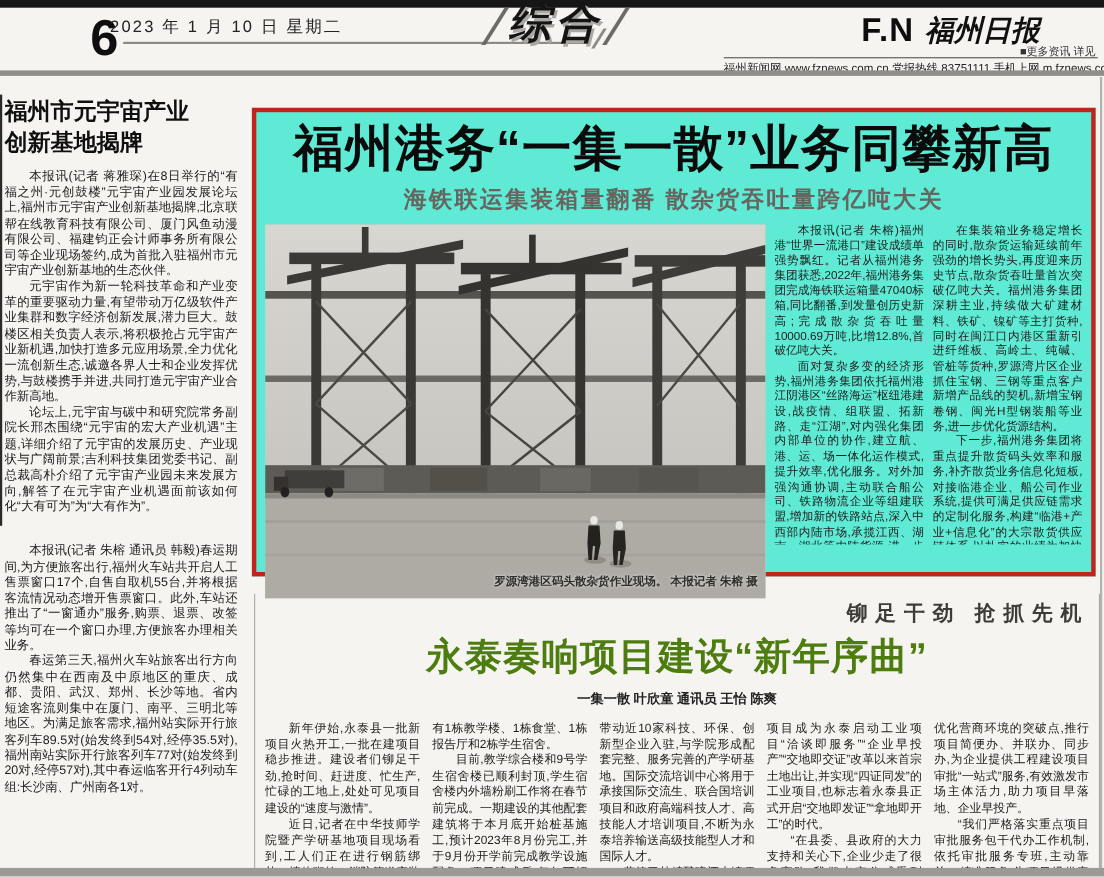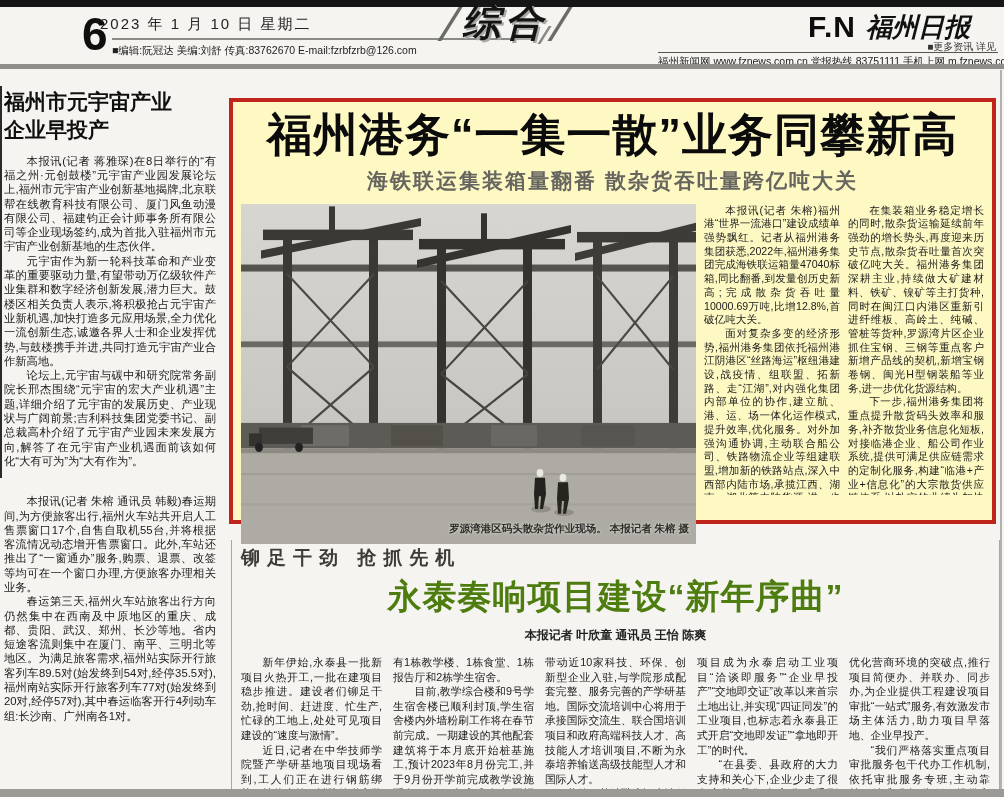--- a/index.html
+++ b/index.html
@@ -16,48 +16,48 @@
 
   
   .page-num { position:absolute; left:82px; top:11px; font-size:46px; font-weight:900; line-height:1; color:#0f0f0f; }
   .hdr-date { position:absolute; left:100px; top:15px; font-size:15px; letter-spacing:2px; color:#222; }
   .date-rule { position:absolute; left:112px; top:38px; width:425px; height:2px; background:#8a8a86; }
   .date-rule-slash { position:absolute; left:543px; top:26px; width:3px; height:18px; background:#8a8a86; transform:skewX(-32deg); }
   .editor-line { position:absolute; left:112px; top:44px; font-size:10.5px; color:#222; }
   .section-block { position:absolute; left:438px; top:3px; display:flex; align-items:flex-end; }
   .section-slash { width:4px; height:34px; background:#6b6b67; transform:skewX(-32deg); margin:4px 10px 0; }
   .section-title { font-size:38px; font-weight:900; font-style:italic; letter-spacing:5px; color:#141414; text-shadow:2px 2px 0 #a9a8a4; line-height:1; }
-  .masthead { position:absolute; left:808px; top:10px; display:flex; align-items:flex-start; }
+  .masthead { position:absolute; left:783px; top:10px; display:flex; align-items:center; }
   .masthead-en { font-size:30px; font-weight:900; letter-spacing:1px; color:#0d0d0d; }
   .masthead-cn { font-size:26px; font-weight:700; font-style:italic; margin-left:10px; color:#111; font-family:"Liberation Serif","DejaVu Serif",serif; }
   .more-info { position:absolute; right:8px; top:40px; font-size:10px; color:#333; }
   .info-line { position:absolute; left:658px; top:52px; width:340px; font-size:10.5px; color:#222; border-top:1.5px solid #55544f; padding-top:2px; white-space:nowrap; }
   .divider-bar { position:absolute; left:0; top:64px; width:1004px; height:5px; background:#8f8e8a; }
 
   
   .left-col { position:absolute; left:4px; top:88px; width:212px; height:709px; overflow:hidden; }
   .left-col p { font-size:11.3px; line-height:14.3px; text-align:justify; text-indent:2em; color:#1b1b1b; }
   .la1-title { font-size:21px; font-weight:900; line-height:1.35; color:#0f0f0f; margin-bottom:9px; }
   .la-title { font-size:20px; font-weight:900; color:#0f0f0f; margin-bottom:9px; letter-spacing:0.5px; }
   .left-article-2 { margin-top:26px; }
 
   
-  .main-box { position:absolute; left:229px; top:98px; width:767px; height:426px; border:4px solid #c0251c; background:#fef9c3; }
+  .main-box { position:absolute; left:229px; top:98px; width:767px; height:426px; border:4px solid #c0251c; background:#5eead4; }
   .main-headline { text-align:center; margin-top:9px; font-size:45px; font-weight:900; letter-spacing:1px; color:#0b0b0b; line-height:1.08; }
   .main-subtitle { text-align:center; margin-top:7px; font-size:21px; font-weight:800; letter-spacing:2px; color:#66655f; }
   .main-content { display:flex; gap:8px; padding:9px 8px 0; height:300px; }
   .photo { position:relative; width:455px; height:340px; flex:none; background:#c9c8c3; overflow:hidden; }
   .photo svg { display:block; width:100%; height:100%; }
   .photo-caption { position:absolute; right:7px; bottom:8px; font-size:10.5px; font-weight:700; color:#2e2d29; text-shadow:0 0 3px #cfcec9, 0 0 3px #cfcec9; }
   .mcol { width:137px; font-size:10.6px; line-height:13.7px; text-align:justify; color:#1b1b1b; overflow:hidden; }
   .mcol p { text-indent:2em; }
 
   
   .bottom-box { position:absolute; left:231px; top:540px; width:769px; height:249px; border-left:1px solid #a9a8a4; border-right:1px solid #a9a8a4; padding:5px 9px 0; overflow:hidden; }
-  .b-kicker { text-align:left; font-size:19px; font-weight:900; letter-spacing:7px; color:#3d3c38; }
+  .b-kicker { text-align:right; font-size:19px; font-weight:900; letter-spacing:7px; color:#3d3c38; }
   .b-title { text-align:center; margin-top:3px; font-size:34px; font-weight:900; letter-spacing:1px; color:#4d7c0f; }
   .b-byline { text-align:center; margin-top:7px; font-size:12px; font-weight:700; color:#222; }
   .b-cols { display:flex; gap:11px; margin-top:11px; height:152px; overflow:hidden; }
   .b-col { flex:1; font-size:10.8px; line-height:14.6px; text-align:justify; color:#1b1b1b; }
   .b-col p { text-indent:2em; }
   .b-col.cont p:first-child { text-indent:0; }
 </style>
 </head>
 <body>
 
@@ -65,42 +65,41 @@
 
   <div class="top-bar"></div>
   <div class="left-edge"></div>
   <div class="right-edge"></div>
   <div class="bottom-bar"></div>
 
   <div class="page-num">6</div>
   <div class="hdr-date">2023 年 1 月 10 日  星期二</div>
   <div class="date-rule"></div>
   <div class="date-rule-slash"></div>
-  <div class="editor-line">■编辑:阮冠达 美编:刘舒 传真:83762670 E-mail:fzrbfzrb@126.com</div>
 
   <div class="section-block">
     <div class="section-slash"></div>
     <div class="section-title">综合</div>
     <div class="section-slash"></div>
   </div>
 
   <div class="masthead">
     <span class="masthead-en">F.N</span>
     <span class="masthead-cn">福州日报</span>
   </div>
   <div class="more-info">■更多资讯 详见</div>
   <div class="info-line">福州新闻网 www.fznews.com.cn    党报热线 83751111    手机上网 m.fznews.com.cn</div>
 
   <div class="divider-bar"></div>
 
   <div class="left-col">
     <div class="left-article-1">
       <div class="la1-title">
         <div>福州市元宇宙产业</div>
-        <div>企业早投产</div>
+        <div>创新基地揭牌</div>
       </div>
       <div>
           <p>本报讯(记者 蒋雅琛)在8日举行的“有福之州·元创鼓楼”元宇宙产业园发展论坛上,福州市元宇宙产业创新基地揭牌,北京联帮在线教育科技有限公司、厦门风鱼动漫有限公司、福建钧正会计师事务所有限公司等企业现场签约,成为首批入驻福州市元宇宙产业创新基地的生态伙伴。</p>
           <p>元宇宙作为新一轮科技革命和产业变革的重要驱动力量,有望带动万亿级软件产业集群和数字经济创新发展,潜力巨大。鼓楼区相关负责人表示,将积极抢占元宇宙产业新机遇,加快打造多元应用场景,全力优化一流创新生态,诚邀各界人士和企业发挥优势,与鼓楼携手并进,共同打造元宇宙产业合作新高地。</p>
           <p>论坛上,元宇宙与碳中和研究院常务副院长邢杰围绕“元宇宙的宏大产业机遇”主题,详细介绍了元宇宙的发展历史、产业现状与广阔前景;吉利科技集团党委书记、副总裁高朴介绍了元宇宙产业园未来发展方向,解答了在元宇宙产业机遇面前该如何化“大有可为”为“大有作为”。</p>
         </div>
     </div>
     <div class="left-article-2">
       <div>
           <p>本报讯(记者 朱榕 通讯员 韩毅)春运期间,为方便旅客出行,福州火车站共开启人工售票窗口17个,自售自取机55台,并将根据客流情况动态增开售票窗口。此外,车站还推出了“一窗通办”服务,购票、退票、改签等均可在一个窗口办理,方便旅客办理相关业务。</p>
@@ -204,21 +203,21 @@
       <div class="mcol">
           <p>在集装箱业务稳定增长的同时,散杂货运输延续前年强劲的增长势头,再度迎来历史节点,散杂货吞吐量首次突破亿吨大关。福州港务集团深耕主业,持续做大矿建材料、铁矿、镍矿等主打货种,同时在闽江口内港区重新引进纤维板、高岭土、纯碱、管桩等货种,罗源湾片区企业抓住宝钢、三钢等重点客户新增产品线的契机,新增宝钢卷钢、闽光H型钢装船等业务,进一步优化货源结构。</p>
           <p>下一步,福州港务集团将重点提升散货码头效率和服务,补齐散货业务信息化短板,对接临港企业、船公司作业系统,提供可满足供应链需求的定制化服务,构建“临港+产业+信息化”的大宗散货供应链体系,以扎实的业绩为加快建设世界一流港口贡献力量。</p>
         </div>
     </div>
   </div>
 
   <div class="bottom-box">
     <div class="b-kicker">铆足干劲 抢抓先机</div>
     <div class="b-title">永泰奏响项目建设“新年序曲”</div>
-    <div class="b-byline">本报记者 叶欣童 通讯员 王怡 陈爽</div>
+    <div class="b-byline">一集一散 叶欣童 通讯员 王怡 陈爽</div>
     <div class="b-cols">
       <div class="b-col">
           <p>新年伊始,永泰县一批新项目火热开工,一批在建项目稳步推进。建设者们铆足干劲,抢时间、赶进度、忙生产,忙碌的工地上,处处可见项目建设的“速度与激情”。</p>
           <p>近日,记者在中华技师学院暨产学研基地项目现场看到,工人们正在进行钢筋绑扎、墙体砌筑、消防管道安装等作业。项目位于清凉镇村尾村,占地约200亩,建筑面积达178516平方米。项目分两期建设,其中一期建设</p>
         </div>
       <div class="b-col cont">
           <p>有1栋教学楼、1栋食堂、1栋报告厅和2栋学生宿舍。</p>
           <p>目前,教学综合楼和9号学生宿舍楼已顺利封顶,学生宿舍楼内外墙粉刷工作将在春节前完成。一期建设的其他配套建筑将于本月底开始桩基施工,预计2023年8月份完工,并于9月份开学前完成教学设施配备。项目建成后,每年可招生7000人,为社会提供技术工人2500人。</p>
         </div>
       <div class="b-col cont">

